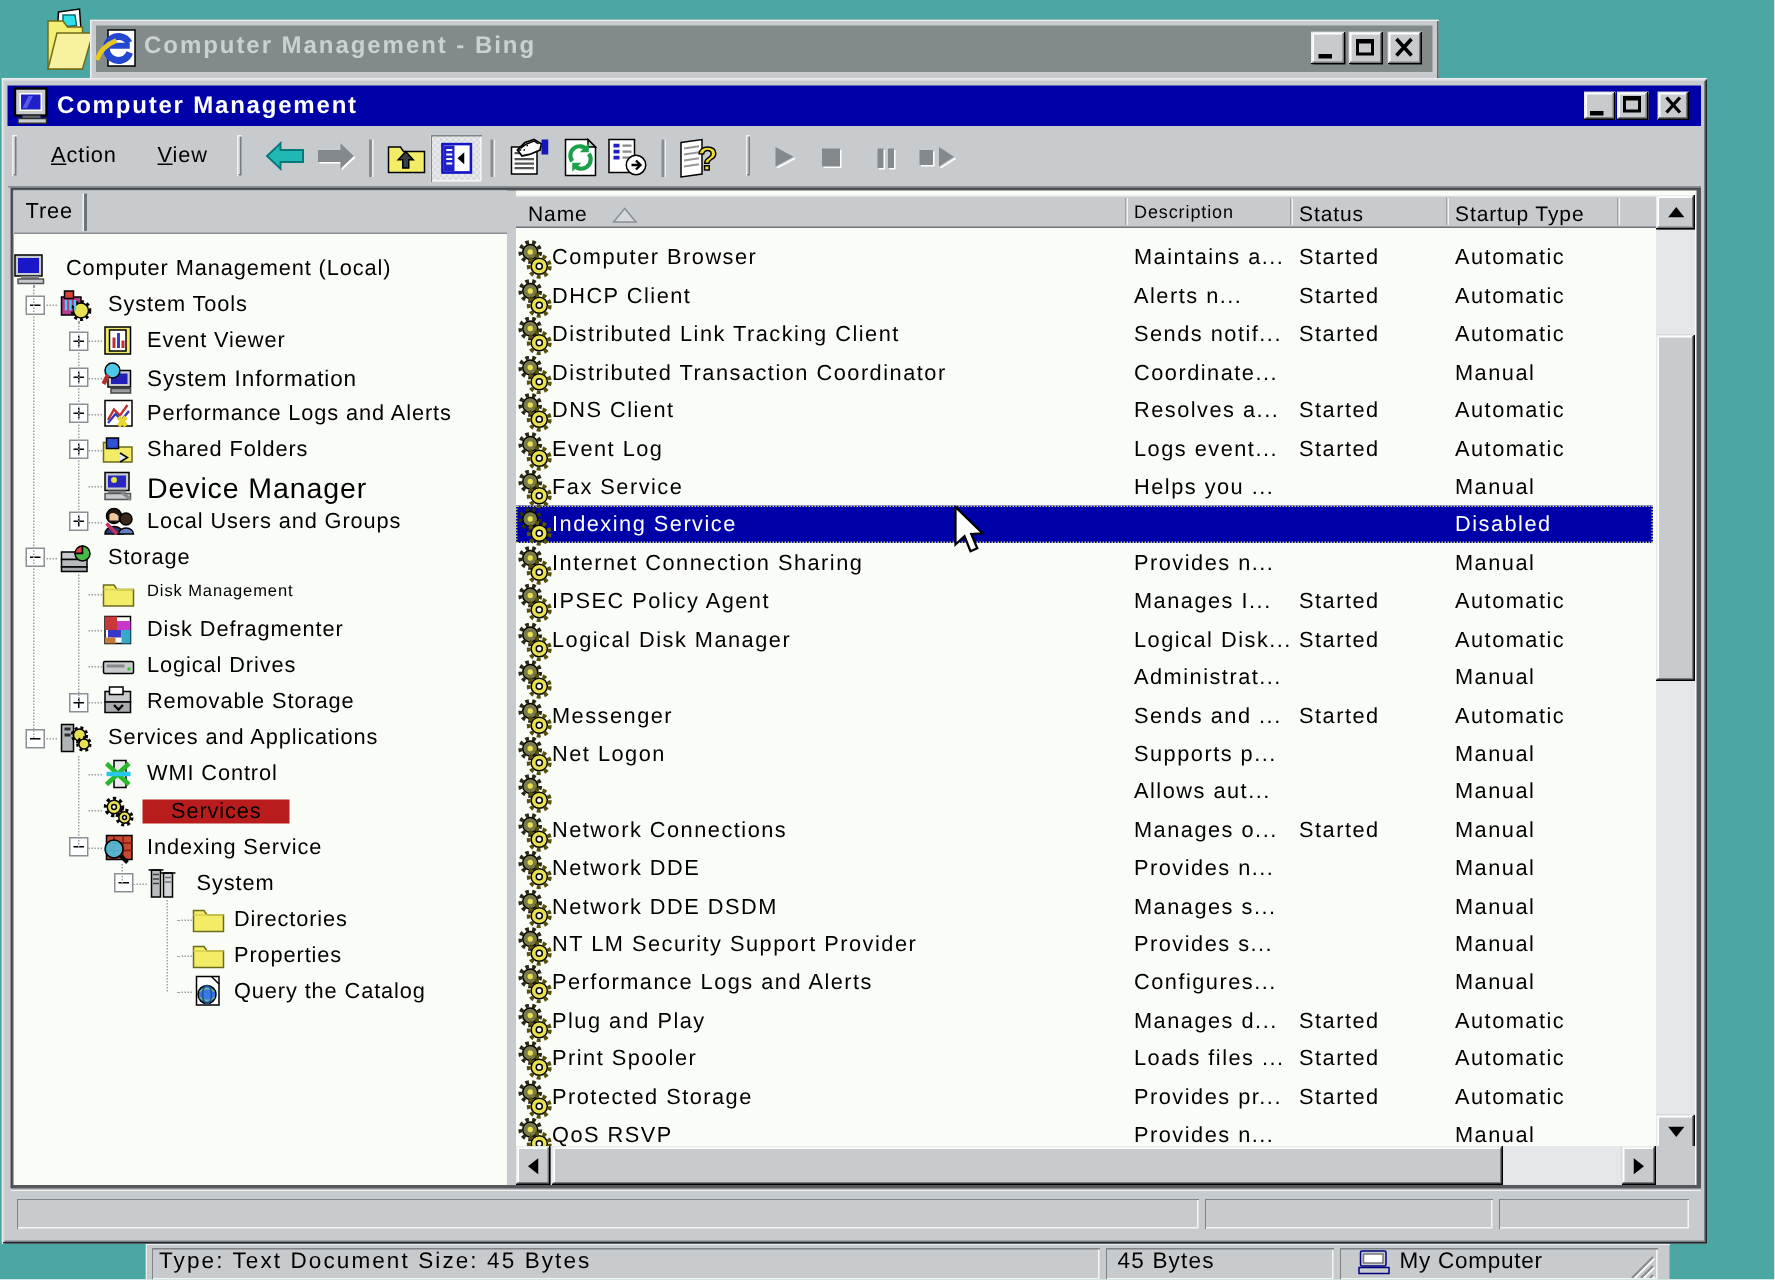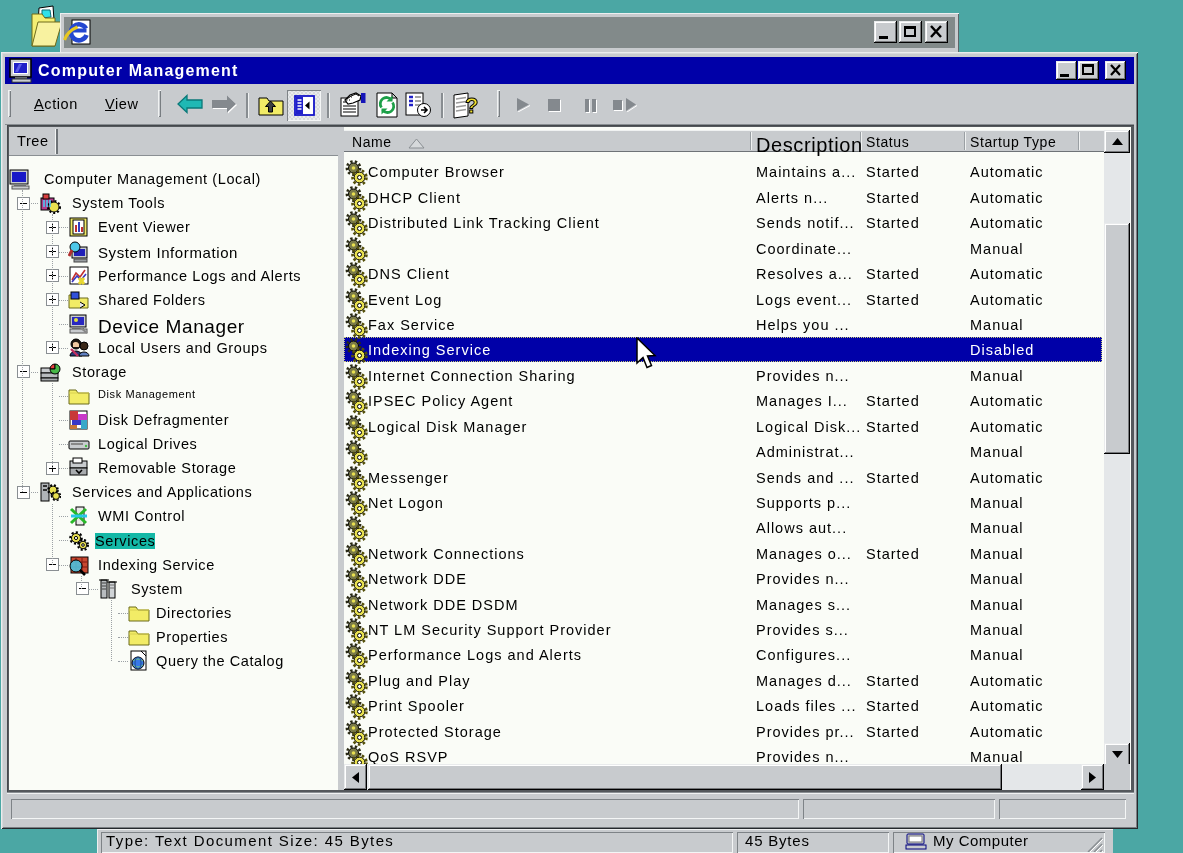--- a/index.html
+++ b/index.html
@@ -35,20 +35,21 @@
 </svg>
 
 <div class="abs face" style="left:60px;top:13px;width:899px;height:45px;box-shadow:inset 1px 1px 0 #EDEFF0, inset -1px 0 0 #5F6468"></div>
 <div class="abs" style="left:64px;top:17px;width:891px;height:31px;background:#828A8A"></div>
 <svg class="abs" style="left:63px;top:19px" width="30" height="27" viewBox="0 0 30 27">
   <rect x="9" y="1" width="18" height="24" fill="#fff" stroke="#000"></rect>
   <path d="M23.5,16 a8,8 0 1 1 -0.5,-6.5" fill="none" stroke="#2447D0" stroke-width="4.6"></path>
   <path d="M8,11.5 h15.5" stroke="#2447D0" stroke-width="4"></path>
   <path d="M1.5,21 q3,-9 13,-13" stroke="#E8C820" stroke-width="3.2" fill="none"></path>
 </svg>
+<div class="abs txt b" style="left:96px;top:22px;font-size:16px;color:#C9D1D1;letter-spacing:1.3px">Computer Management - Bing</div>
 <div class="abs btn3d" style="left:874px;top:21px;width:23px;height:22px"></div>
 <div class="abs" style="left:879px;top:36px;width:9px;height:3px;background:#000"></div>
 <div class="abs btn3d" style="left:899px;top:21px;width:23px;height:22px"></div>
 <div class="abs" style="left:904px;top:26px;width:12px;height:11px;border:2px solid #000;border-top-width:3px;box-sizing:border-box;background:transparent"></div>
 <div class="abs btn3d" style="left:925px;top:21px;width:23px;height:22px"></div>
 <svg class="abs" style="left:929px;top:25px" width="14" height="13">
       <path d="M2,1 L12,12 M12,1 L2,12" stroke="#000" stroke-width="2.4"></path>
     </svg>
 
 <div class="abs face" style="left:97px;top:829px;width:1016px;height:24px;box-shadow:inset 1px 1px 0 #EDEFF0"></div>
@@ -174,21 +175,21 @@
 <div class="abs" style="left:860px;top:132px;width:1px;height:18px;background:#9A9FA3"></div>
 <div class="abs" style="left:861px;top:132px;width:1px;height:18px;background:#F0F2F2"></div>
 <div class="abs" style="left:964px;top:132px;width:1px;height:18px;background:#9A9FA3"></div>
 <div class="abs" style="left:965px;top:132px;width:1px;height:18px;background:#F0F2F2"></div>
 <div class="abs" style="left:1078px;top:132px;width:1px;height:18px;background:#9A9FA3"></div>
 <div class="abs" style="left:1079px;top:132px;width:1px;height:18px;background:#F0F2F2"></div>
 <div class="abs txt" style="left:352px;top:134px;font-size:14px">Name</div>
 <svg class="abs" style="left:408px;top:138px" width="17" height="11">
       <path d="M8.5,1 L16,10 L1,10 Z" fill="#D6D9DB" stroke="#8A8F93"></path>
     </svg>
-<div class="abs txt" style="left:756px;top:134px;font-size:20px">Description</div>
+<div class="abs txt" style="left:756px;top:134px;font-size:12px">Description</div>
 <div class="abs txt" style="left:866px;top:134px;font-size:14px">Status</div>
 <div class="abs txt" style="left:970px;top:134px;font-size:14px">Startup Type</div>
 
 <div class="abs" style="left:344px;top:337px;width:758px;height:25px;background:#0000A8;outline:1px dotted #C8C878;outline-offset:-1px"></div>
 
 <div id="listrows">
 <div class="lrow" style="top:160px">
         <svg class="abs" style="left:0px;top:0px" width="25" height="26" viewBox="0 0 25 26">
           <circle cx="8.5" cy="8" r="5" fill="#7A7A48" stroke="#000"></circle>
           <circle cx="8.5" cy="8" r="6.6" fill="none" stroke="#2A2A14" stroke-width="2.6" stroke-dasharray="2.4 2.2"></circle>
@@ -232,20 +233,21 @@
       </div>
 <div class="lrow" style="top:237px">
         <svg class="abs" style="left:0px;top:0px" width="25" height="26" viewBox="0 0 25 26">
           <circle cx="8.5" cy="8" r="5" fill="#7A7A48" stroke="#000"></circle>
           <circle cx="8.5" cy="8" r="6.6" fill="none" stroke="#2A2A14" stroke-width="2.6" stroke-dasharray="2.4 2.2"></circle>
           <circle cx="8.5" cy="8" r="1.8" fill="#E8E050"></circle>
           <circle cx="14.5" cy="17.5" r="5.4" fill="#E8E050" stroke="#000"></circle>
           <circle cx="14.5" cy="17.5" r="7" fill="none" stroke="#55500A" stroke-width="2.6" stroke-dasharray="2.6 2.4"></circle>
           <circle cx="14.5" cy="17.5" r="2" fill="#fff" stroke="#000"></circle>
         </svg>
+        <div class="nm txt" style="">Distributed Transaction Coordinator</div>
         <div class="de txt">Coordinate...</div>
         <div class="sut txt" style="">Manual</div>
       </div>
 <div class="lrow" style="top:262px">
         <svg class="abs" style="left:0px;top:0px" width="25" height="26" viewBox="0 0 25 26">
           <circle cx="8.5" cy="8" r="5" fill="#7A7A48" stroke="#000"></circle>
           <circle cx="8.5" cy="8" r="6.6" fill="none" stroke="#2A2A14" stroke-width="2.6" stroke-dasharray="2.4 2.2"></circle>
           <circle cx="8.5" cy="8" r="1.8" fill="#E8E050"></circle>
           <circle cx="14.5" cy="17.5" r="5.4" fill="#E8E050" stroke="#000"></circle>
           <circle cx="14.5" cy="17.5" r="7" fill="none" stroke="#55500A" stroke-width="2.6" stroke-dasharray="2.6 2.4"></circle>
@@ -662,21 +664,21 @@
       </svg>
 <div class="abs txt" style="left:98px;top:508px;font-size:14.5px">WMI Control</div>
 <svg class="abs" style="left:68px;top:530px" width="22" height="22" viewBox="0 0 22 22">
         <circle cx="8" cy="8" r="4.5" fill="#E8E050" stroke="#000"></circle>
         <circle cx="8" cy="8" r="5.8" fill="none" stroke="#000" stroke-width="2" stroke-dasharray="2.2 2.2"></circle>
         <circle cx="8" cy="8" r="1.6" fill="#fff" stroke="#000"></circle>
         <circle cx="15" cy="15" r="3.8" fill="#E8E050" stroke="#000"></circle>
         <circle cx="15" cy="15" r="5" fill="none" stroke="#000" stroke-width="2" stroke-dasharray="2 2"></circle>
         <circle cx="15" cy="15" r="1.3" fill="#fff" stroke="#000"></circle>
       </svg>
-<div class="abs txt" style="left:98px;top:533px;font-size:14.5px;background:#14b8a6;padding:0 0;margin-left:-3px">Services</div>
+<div class="abs txt" style="left:98px;top:533px;font-size:14.5px;background:#b91c1c;padding:0 19px;margin-left:-3px">Services</div>
 <div class="abs ebox" style="left:46px;top:558px"></div>
 <svg class="abs" style="left:68px;top:554px" width="22" height="22" viewBox="0 0 22 22">
         <rect x="3" y="3" width="17" height="16" fill="#C84830" stroke="#000"></rect>
         <path d="M3,8 h17 M3,13 h17 M8,3 v16 M14,3 v16" stroke="#801810"></path>
         <circle cx="8" cy="12" r="6" fill="#48C8E8" fill-opacity="0.85" stroke="#000"></circle>
         <path d="M12,16 L17,21" stroke="#000" stroke-width="2.6"></path>
       </svg>
 <div class="abs txt" style="left:98px;top:557px;font-size:14.5px">Indexing Service</div>
 <div class="abs ebox" style="left:76px;top:582px"></div>
 <svg class="abs" style="left:98px;top:578px" width="22" height="22" viewBox="0 0 22 22">

